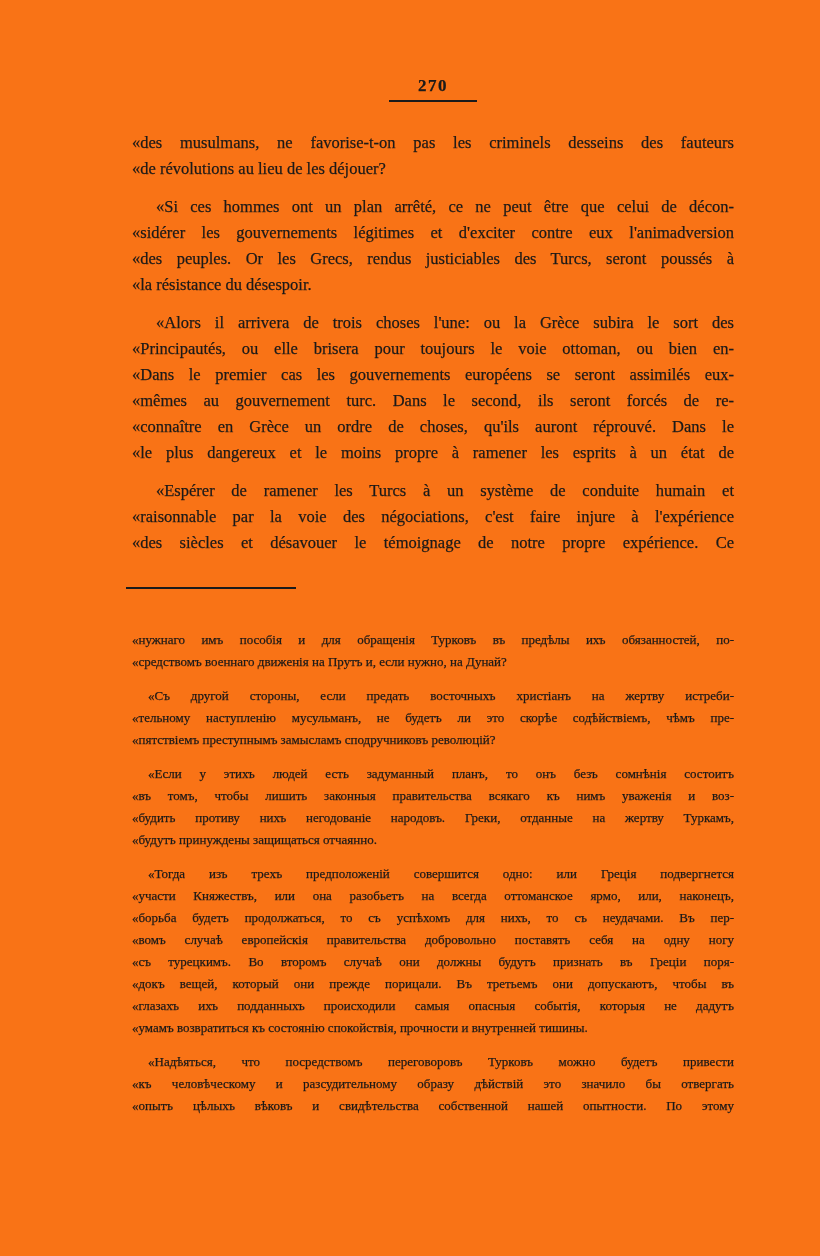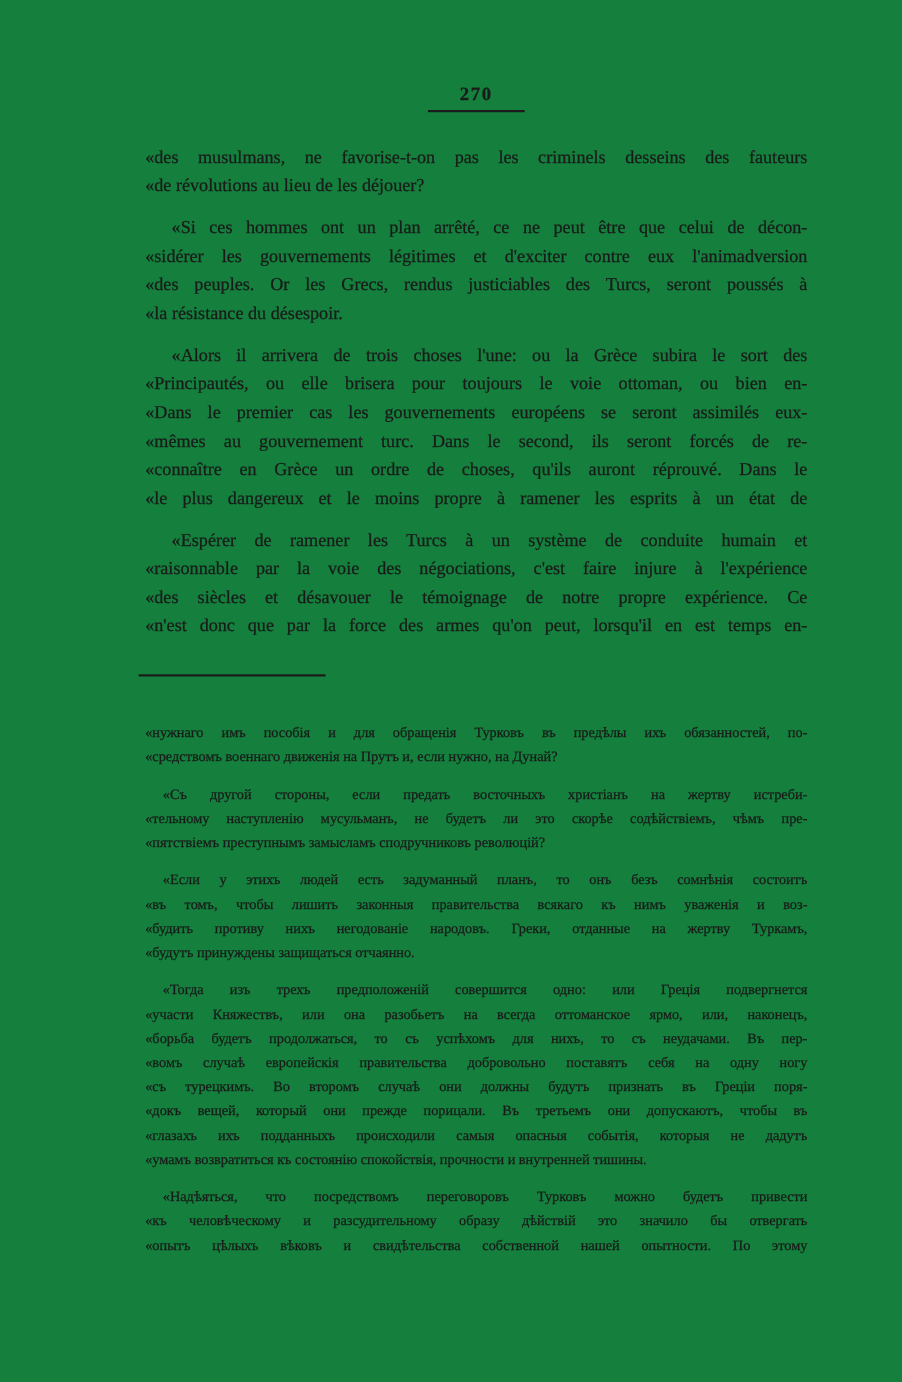--- a/index.html
+++ b/index.html
@@ -4,21 +4,21 @@
 <style>
   html, body {
     margin: 0;
     padding: 0;
     background: #ffffff;
   }
   .page {
     position: relative;
     width: 820px;
     height: 1256px;
-    background: #15803d;
+    background: #f97316;
     overflow: hidden;
     font-family: "Liberation Serif", "DejaVu Serif", serif;
     color: #1b1b1b;
     -webkit-text-stroke: 0.25px rgba(20,20,20,0.85);
   }
   .content {
     position: absolute;
     left: 120px;
     top: 76px;
     width: 626px;
@@ -90,21 +90,20 @@
           <div class="line">«Principautés, ou elle brisera pour toujours le voie ottoman, ou bien en-</div>
           <div class="line">«Dans le premier cas les gouvernements européens se seront assimilés eux-</div>
           <div class="line">«mêmes au gouvernement turc. Dans le second, ils seront forcés de re-</div>
           <div class="line">«connaître en Grèce un ordre de choses, qu'ils auront réprouvé. Dans le</div>
           <div class="line">«le plus dangereux et le moins propre à ramener les esprits à un état de</div>
         </div>
         <div class="paragraph indent">
           <div class="line">«Espérer de ramener les Turcs à un système de conduite humain et</div>
           <div class="line">«raisonnable par la voie des négociations, c'est faire injure à l'expérience</div>
           <div class="line">«des siècles et désavouer le témoignage de notre propre expérience. Ce</div>
-          <div class="line">«n'est donc que par la force des armes qu'on peut, lorsqu'il en est temps en-</div>
         </div>
       </div>
 
     <div class="footnote-separator"></div>
 
     <div class="footnote">
         <div class="paragraph">
           <div class="line">«нужнаго имъ пособія и для обращенія Турковъ въ предѣлы ихъ обязанностей, по-</div>
           <div class="line line-end">«средствомъ военнаго движенія на Прутъ и, если нужно, на Дунай?</div>
         </div>

